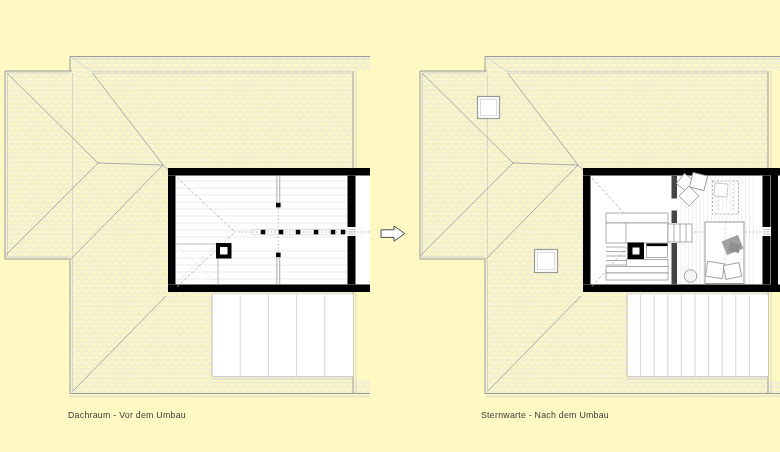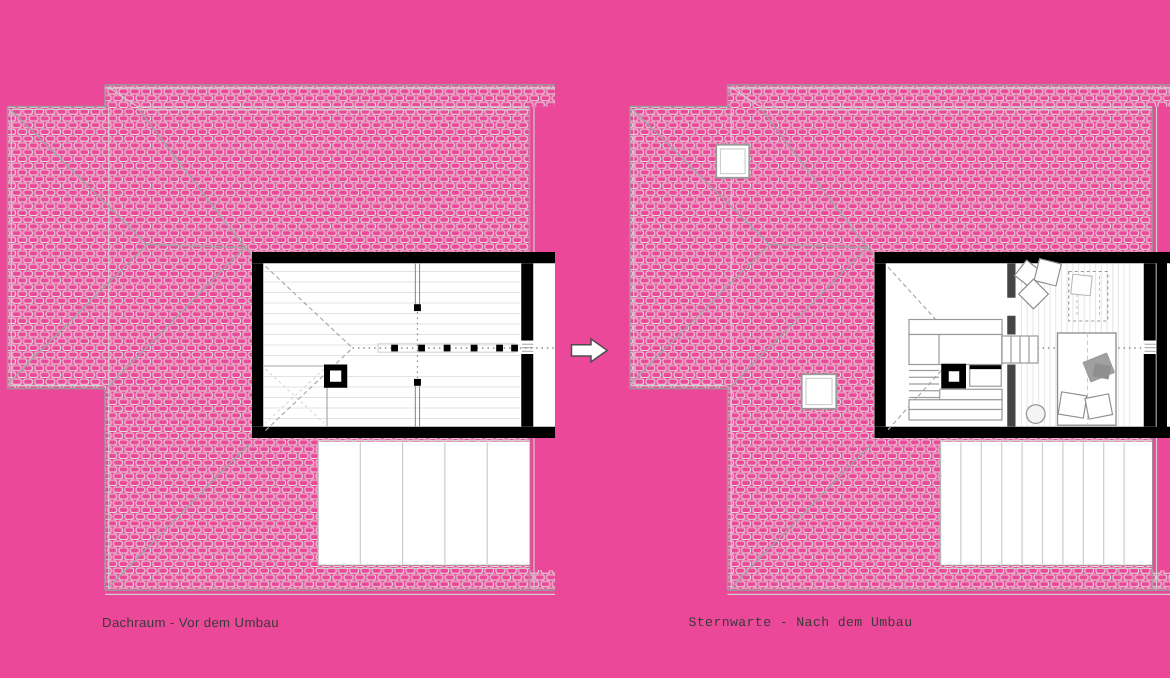--- a/index.html
+++ b/index.html
@@ -1,26 +1,26 @@
 <!DOCTYPE html>
 <html><head>
 <meta charset="utf-8">
 <style>
   html,body{margin:0;padding:0;background:#ffffff;}
   .canvas{
-    position:relative;width:780px;height:452px;background:#ec4899;overflow:hidden;
+    position:relative;width:780px;height:452px;background:#fef9c3;overflow:hidden;
     font-family:"Liberation Sans",sans-serif;
   }
   .canvas svg{position:absolute;left:0;top:0;}
   .plan-label{
     position:absolute;top:410px;font-size:8.8px;line-height:10px;color:#3a3a3a;
     letter-spacing:0.25px;white-space:nowrap;
   }
   .plan-label.left{left:68px;}
-  .plan-label.right{left:459px;font-family:Liberation Mono, monospace;}
+  .plan-label.right{left:481px;}
 </style>
 </head>
 <body>
 
 <div class="canvas">
 
 <svg width="780" height="452" viewBox="0 0 780 452">
   <defs>
 
     <pattern id="shingle" width="7.5" height="9" patternUnits="userSpaceOnUse">

